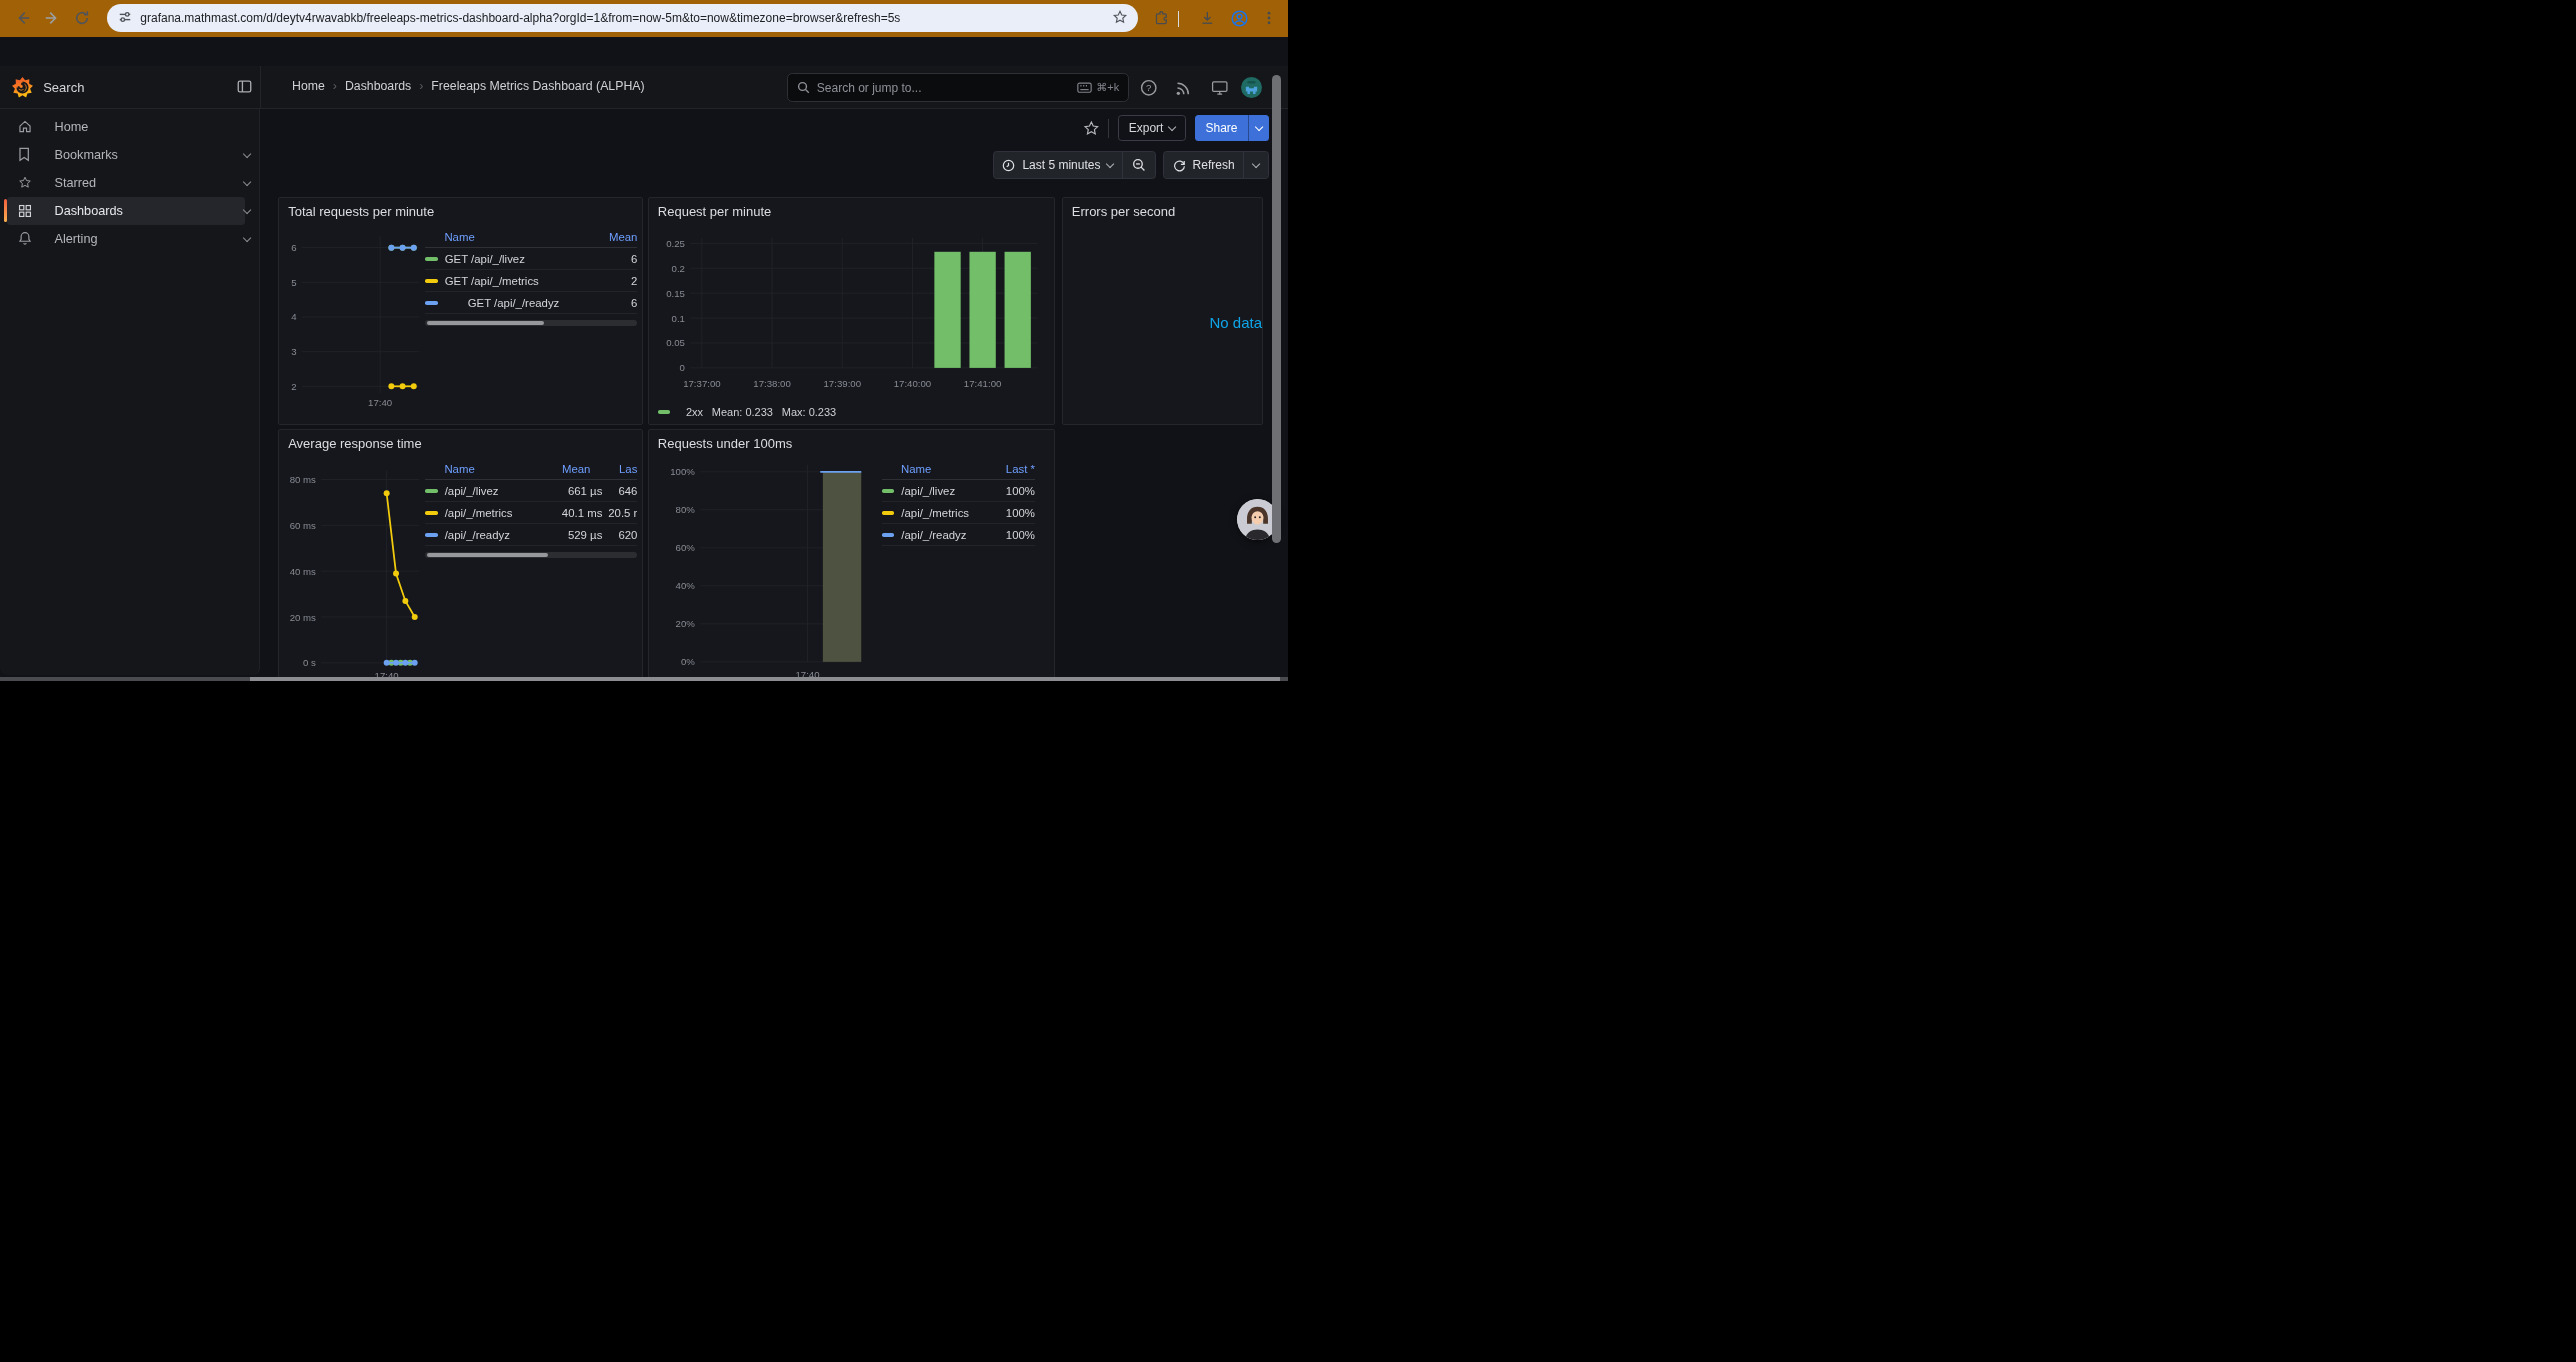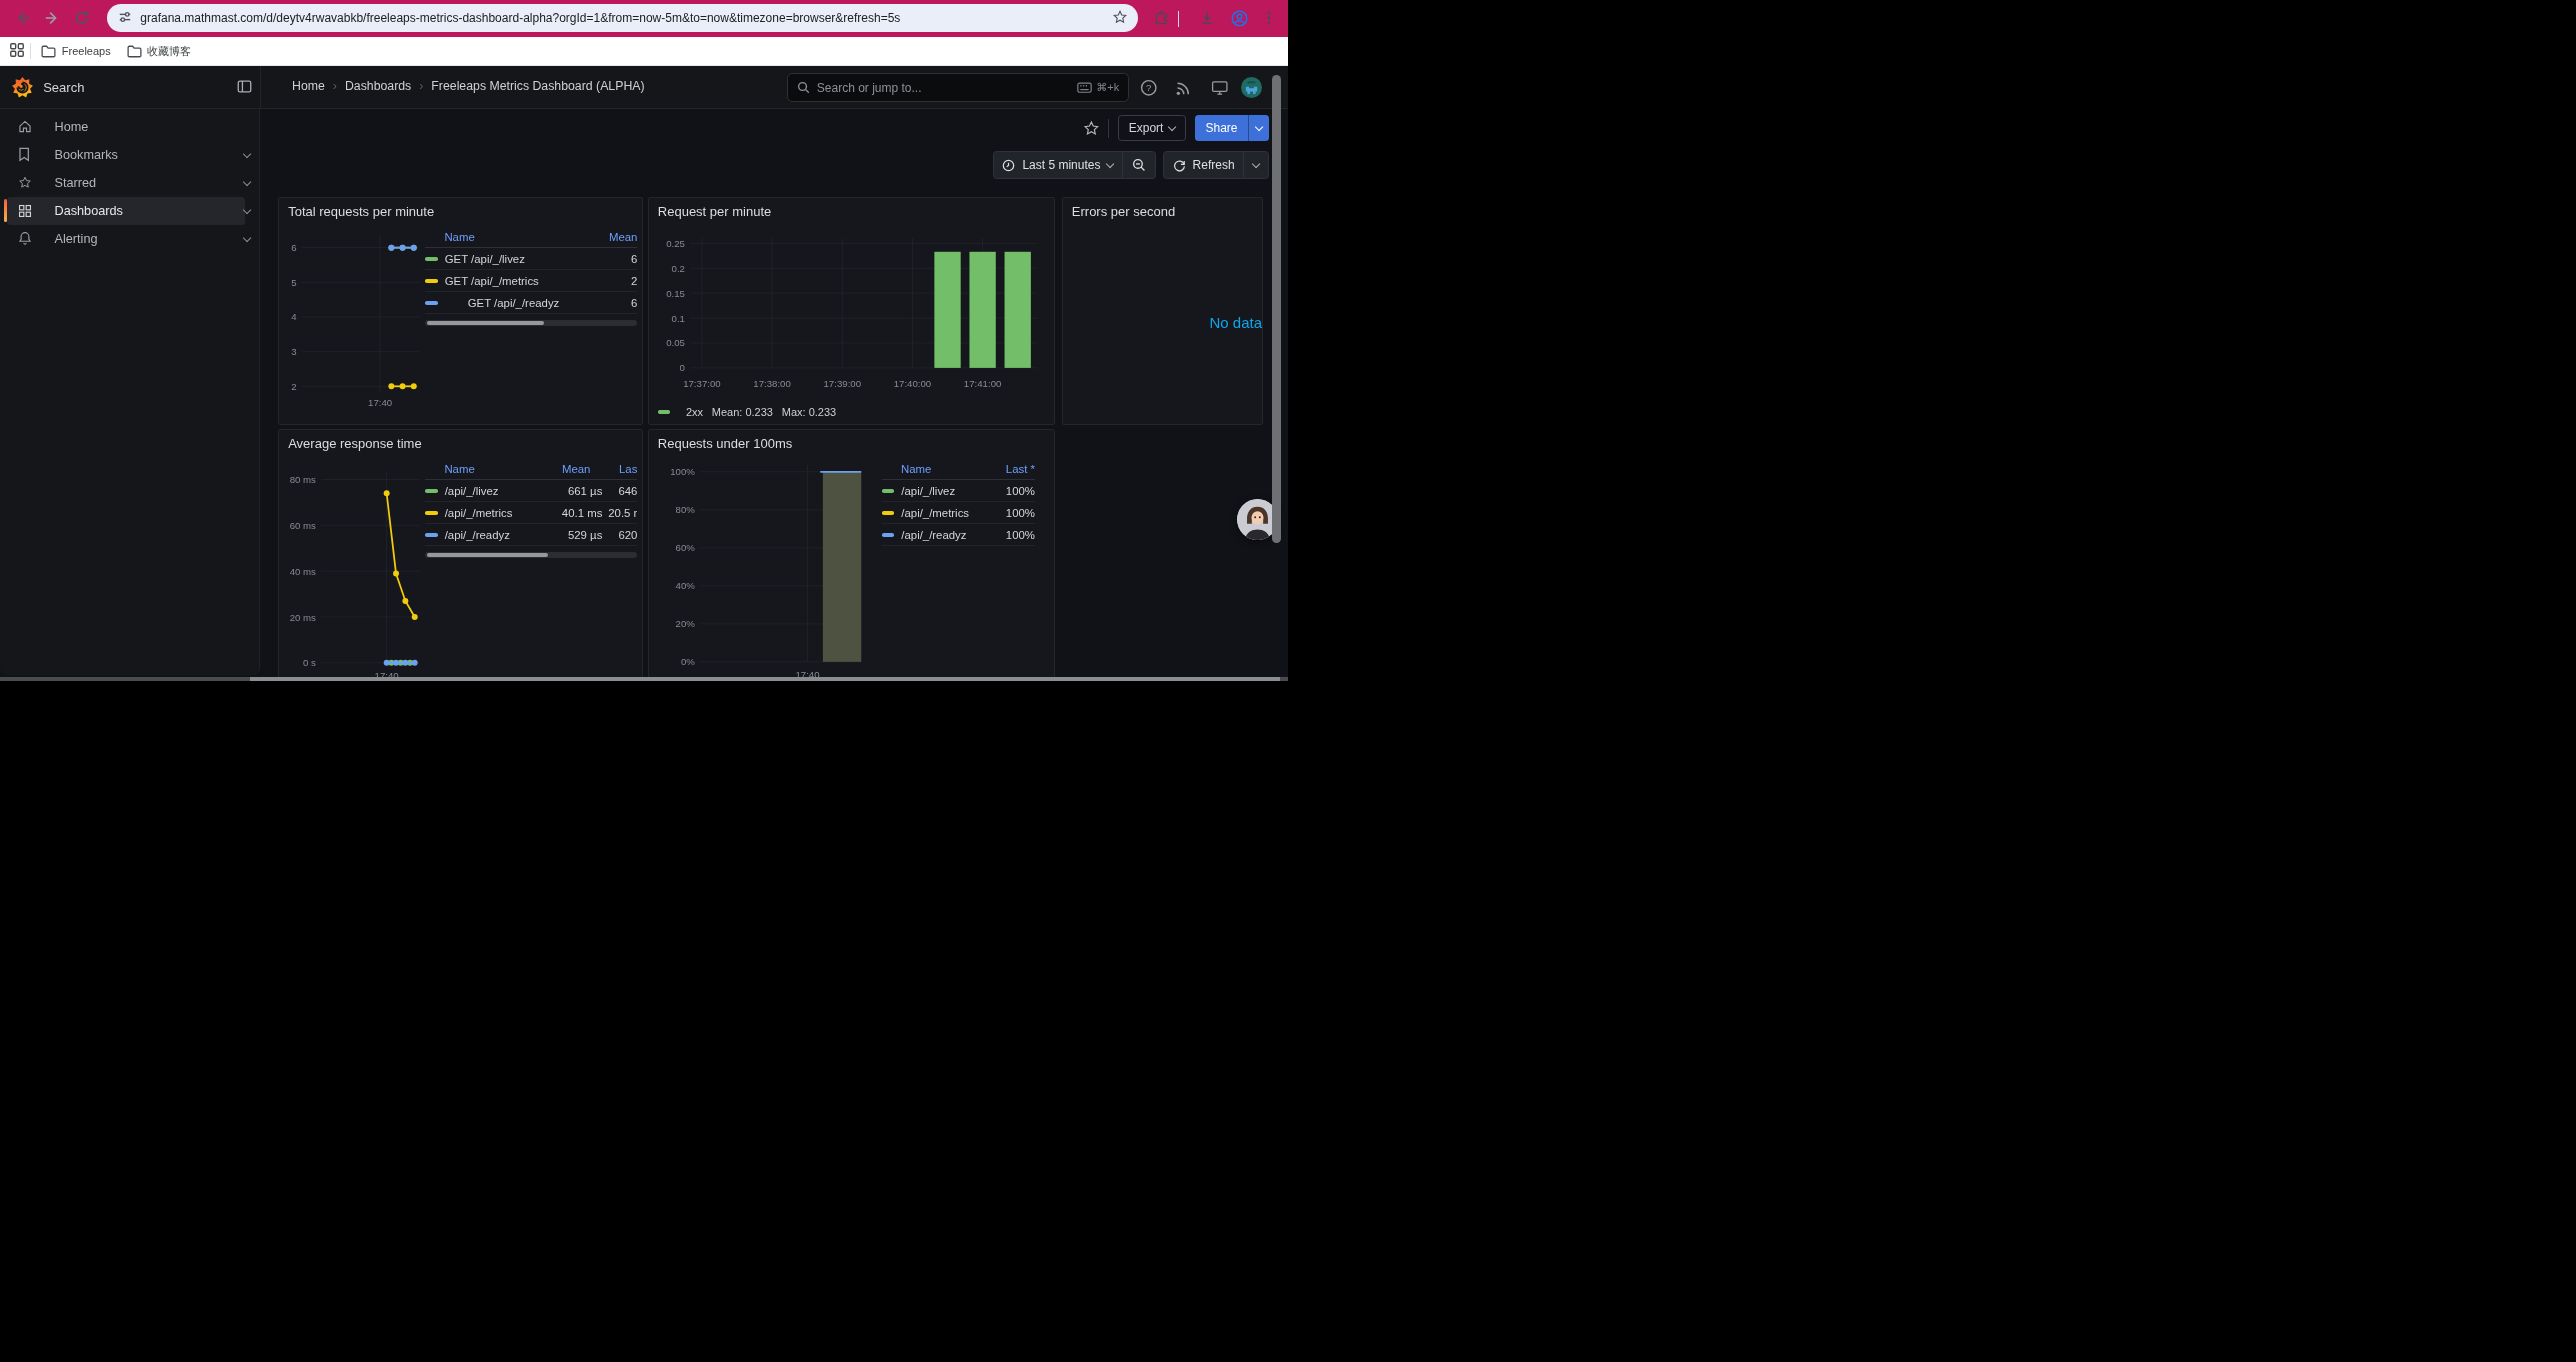--- a/index.html
+++ b/index.html
@@ -1,21 +1,21 @@
 <!DOCTYPE html>
 <html style="font-size:14px"><head>
 <meta charset="utf-8">
 <style>
   * { margin:0; padding:0; box-sizing:border-box; }
   html,body { background:#000; }
   body { font-family:"Liberation Sans", sans-serif; }
   #app { position:relative; width:1288px; height:681px; overflow:hidden; background:#111217; }
 
   
-  .btoolbar { position:absolute; left:0; top:0; width:1288px; height:37px; background:#be185d; }
+  .btoolbar { position:absolute; left:0; top:0; width:1288px; height:37px; background:#a16207; }
   .nav-ic { position:absolute; top:6.1px; width:24.6px; height:24.6px; border-radius:50%; display:flex; align-items:center; justify-content:center; }
   .omnibox { position:absolute; left:107px; top:4.4px; width:1031px; height:28px; border-radius:14px; background:#e9eef9; display:flex; align-items:center; padding:0 10.5px; }
   .omnibox .url { font-size:12px; color:#202124; white-space:nowrap; overflow:hidden; flex:1; margin-left:8.8px; }
   .bbar { position:absolute; left:0; top:37px; width:1288px; height:29px; background:#ffffff; border-bottom:0.9px solid #e8e8e8; display:flex; align-items:center; }
   .bitem { display:flex; align-items:center; gap:5.3px; font-size:11px; color:#3c4043; margin-right:16px; }
   .bdiv { width:0.9px; height:16px; background:#dadce0; margin:0 10.5px 0 5.3px; }
 
   
   .gheader { position:absolute; left:0; top:66px; width:1288px; height:43px; background:#141619; border-bottom:0.9px solid #232428; }
   .brand { position:absolute; left:11.4px; top:9.6px; display:flex; align-items:center; gap:8.8px; }
@@ -139,45 +139,20 @@
     </div>
     <div class="nav-ic" style="left:1257px">
       <svg width="14" height="14" viewBox="0 0 16 16">
           <circle cx="8" cy="2.5" r="1.6" fill="#474b50"></circle>
           <circle cx="8" cy="8" r="1.6" fill="#474b50"></circle>
           <circle cx="8" cy="13.5" r="1.6" fill="#474b50"></circle>
         </svg>
     </div>
   </div>
 
-  <div class="bbar">
-    <div style="margin-left:8.8px">
-      <svg width="16" height="16" viewBox="0 0 18 18">
-          <g fill="none" stroke="#474b50" stroke-width="1.6">
-            <rect x="2" y="2" width="5.5" height="5.5" rx="1"></rect>
-            <rect x="10.5" y="2" width="5.5" height="5.5" rx="1"></rect>
-            <rect x="2" y="10.5" width="5.5" height="5.5" rx="1"></rect>
-            <rect x="10.5" y="10.5" width="5.5" height="5.5" rx="1"></rect>
-          </g>
-        </svg>
-    </div>
-    <div class="bdiv"></div>
-    <div class="bitem">
-      <svg width="15" height="13" viewBox="0 0 20 17">
-          <path d="M1.5 3 a1.5 1.5 0 0 1 1.5 -1.5 h4.5 l2 2.5 h7.5 A1.5 1.5 0 0 1 18.5 5.5 v8.5 a1.5 1.5 0 0 1 -1.5 1.5 h-14 a1.5 1.5 0 0 1 -1.5 -1.5 z" fill="none" stroke="#474b50" stroke-width="1.7"></path>
-        </svg>
-      <span>Freeleaps</span>
-    </div>
-    <div class="bitem">
-      <svg width="15" height="13" viewBox="0 0 20 17">
-          <path d="M1.5 3 a1.5 1.5 0 0 1 1.5 -1.5 h4.5 l2 2.5 h7.5 A1.5 1.5 0 0 1 18.5 5.5 v8.5 a1.5 1.5 0 0 1 -1.5 1.5 h-14 a1.5 1.5 0 0 1 -1.5 -1.5 z" fill="none" stroke="#474b50" stroke-width="1.7"></path>
-        </svg>
-      <span>收藏博客</span>
-    </div>
-  </div>
 
   <div class="gheader">
     <div class="brand">
       <svg width="23" height="23" viewBox="0 0 26 26">
         <defs>
             <linearGradient id="glg" x1="0" y1="0" x2="0.35" y2="1">
               <stop offset="0" stop-color="#F0522B"></stop>
               <stop offset="0.55" stop-color="#F57C22"></stop>
               <stop offset="1" stop-color="#FBBF13"></stop>
             </linearGradient>

